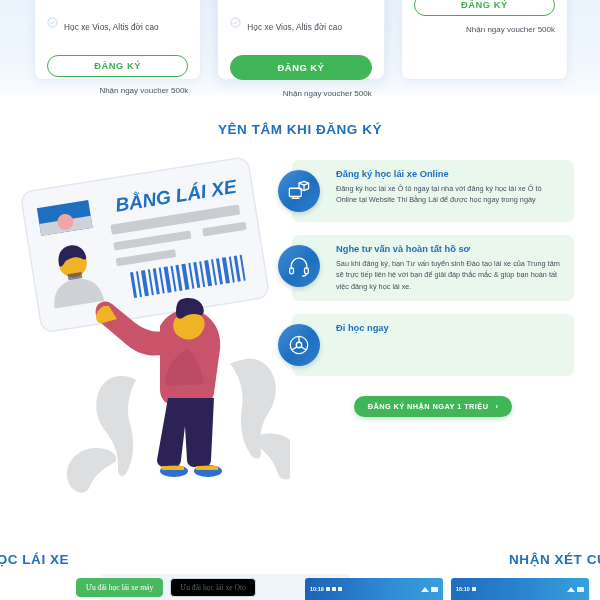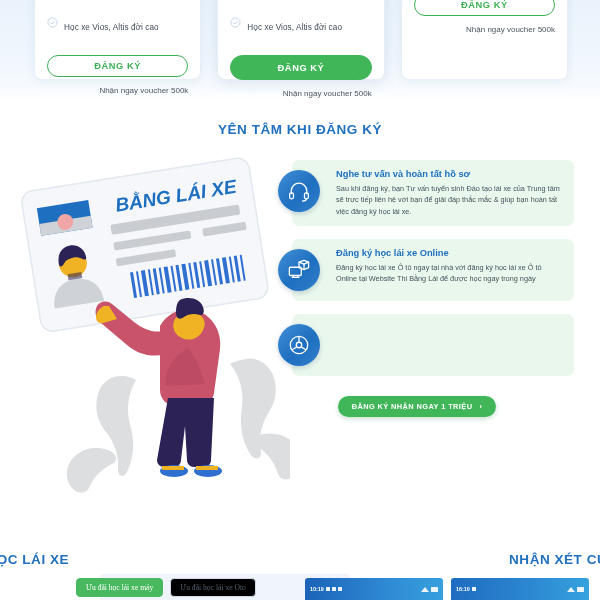--- a/index.html
+++ b/index.html
@@ -58,21 +58,21 @@
     position:absolute; left:-14px; top:10px; width:42px; height:42px; border-radius:50%;
     background: linear-gradient(135deg,#3f8fd6 0%, #1f6fc0 55%, #2f7fcb 100%);
     display:flex; align-items:center; justify-content:center;
     box-shadow:0 2px 5px rgba(20,60,110,.20);
   }
   .step-ic svg { width:22px; height:22px; }
   .step-title { font-size:9.3px; font-weight:bold; color:#1f70bf; margin-bottom:4px; }
   .step-desc { font-size:7.3px; line-height:1.55; color:#46525e; }
 
   
-  .cta-wrap { position:absolute; left:276px; top:396px; width:282px; display:flex; justify-content:center; }
+  .cta-wrap { position:absolute; left:292px; top:396px; width:282px; display:flex; justify-content:center; }
   .cta {
     background:#41b658; color:#fff; border:none; cursor:pointer;
     border-radius:14px; height:21px; padding:0 14px;
     font-size:7.4px; font-weight:bold; letter-spacing:.055em;
     display:flex; align-items:center; gap:7px;
     box-shadow:0 2px 5px rgba(40,140,70,.25);
   }
 
   
   #t-uudai { top:552px; left:-300px; width:600px; }
@@ -207,52 +207,53 @@
       <path d="M144 316h22v4h-22zM178 316h22v4h-22z" fill="#f0b323"></path>
       <path d="M170 198c8 10 14 22 16 36l-38 2c-2-14 6-29 22-38z" fill="#b0435a" opacity=".45"></path>
     </g>
   </svg>
 
   <div class="steps">
 
     <div class="step">
       <div class="step-ic">
         <svg viewBox="0 0 24 24" fill="none" stroke="#ffffff" stroke-width="1.4" stroke-linecap="round" stroke-linejoin="round">
-          <path d="M3.5 15v-3a8.5 8.5 0 0117 0v3"></path>
-          <rect x="1.8" y="14" width="4.2" height="6.5" rx="1.6"></rect>
-          <rect x="18" y="14" width="4.2" height="6.5" rx="1.6"></rect>
-          <path d="M20 20.5c0 1.4-1.6 2.4-4 2.4"></path>
-        </svg>
-      </div>
-      <div class="step-title">Nghe tư vấn và hoàn tất hồ sơ</div>
-      <div class="step-desc">Sau khi đăng ký, bạn Tư vấn tuyển sinh Đào tạo lái xe của Trung tâm sẽ trực tiếp liên hệ với bạn để giải đáp thắc mắc &amp; giúp bạn hoàn tất việc đăng ký học lái xe.</div>
-    </div>
-
-    <div class="step">
-      <div class="step-ic">
-        <svg viewBox="0 0 24 24" fill="none" stroke="#ffffff" stroke-width="1.4" stroke-linecap="round" stroke-linejoin="round">
           <rect x="1.5" y="9" width="13" height="9" rx="1"></rect>
           <path d="M6 18v2M10.5 18v2M4.5 20h7.5"></path>
           <path d="M12 3.5l5.5-2 5 2-5 2z"></path>
           <path d="M12 3.5v6l5.5 2 5-2v-6"></path>
           <path d="M17.5 5.5v6"></path>
         </svg>
       </div>
       <div class="step-title">Đăng ký học lái xe Online</div>
       <div class="step-desc">Đăng ký học lái xe Ô tô ngay tại nhà với đăng ký học lái xe Ô tô Online tại Website Thi Bằng Lái để được học ngay trong ngày</div>
+    </div>
+
+    <div class="step">
+      <div class="step-ic">
+        <svg viewBox="0 0 24 24" fill="none" stroke="#ffffff" stroke-width="1.4" stroke-linecap="round" stroke-linejoin="round">
+          <path d="M3.5 15v-3a8.5 8.5 0 0117 0v3"></path>
+          <rect x="1.8" y="14" width="4.2" height="6.5" rx="1.6"></rect>
+          <rect x="18" y="14" width="4.2" height="6.5" rx="1.6"></rect>
+          <path d="M20 20.5c0 1.4-1.6 2.4-4 2.4"></path>
+        </svg>
+      </div>
+      <div class="step-title">Nghe tư vấn và hoàn tất hồ sơ</div>
+      <div class="step-desc">Sau khi đăng ký, bạn Tư vấn tuyển sinh Đào tạo lái xe của Trung tâm sẽ trực tiếp liên hệ với bạn để giải đáp thắc mắc &amp; giúp bạn hoàn tất việc đăng ký học lái xe.</div>
     </div>
 
     <div class="step">
       <div class="step-ic">
         <svg viewBox="0 0 24 24" fill="none" stroke="#ffffff" stroke-width="1.4">
           <circle cx="12" cy="12" r="9.5"></circle>
           <circle cx="12" cy="12" r="3"></circle>
           <path d="M12 2.5v6.5M4 17.5l5.4-3.2M20 17.5l-5.4-3.2"></path>
         </svg>
       </div>
+      <div class="step-title">Đi học ngay</div>
     </div>
 
   </div>
 
   <div class="cta-wrap">
     <button class="cta">
       <span>ĐĂNG KÝ NHẬN NGAY 1 TRIỆU</span>
       <span>›</span>
     </button>
   </div>

